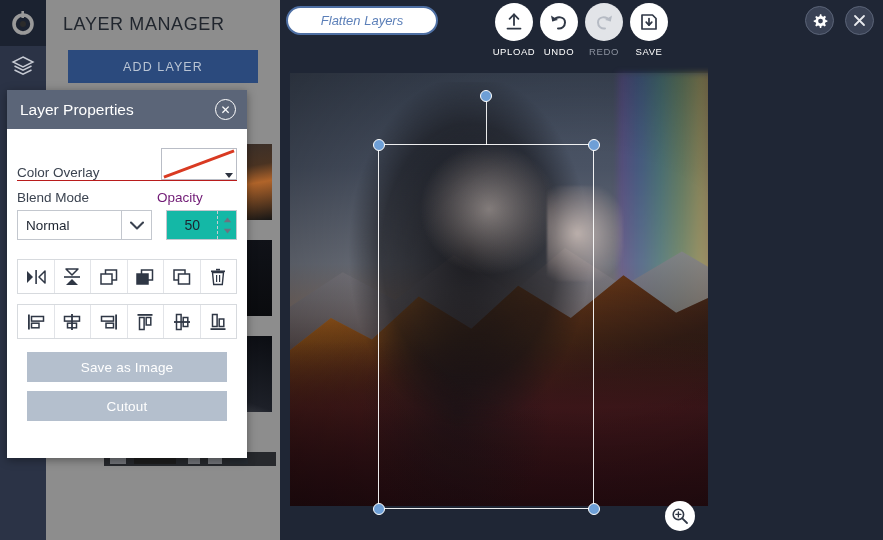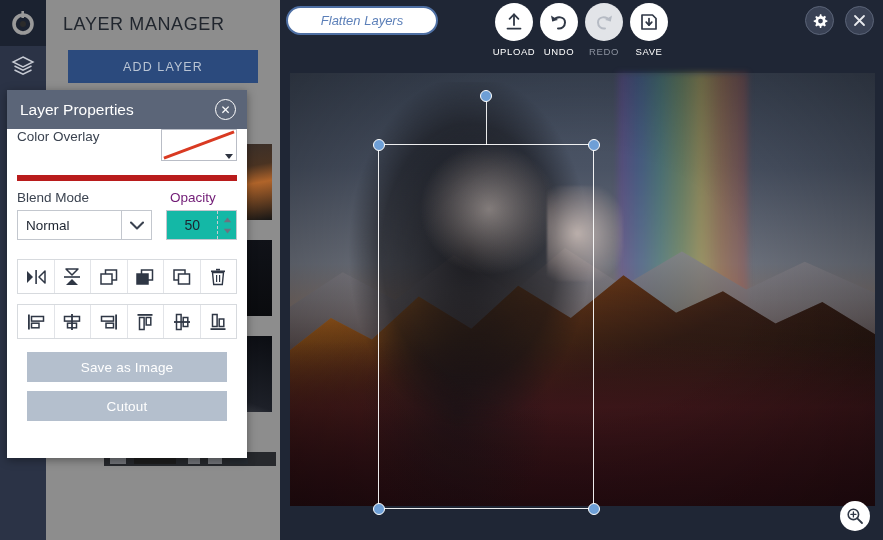--- a/index.html
+++ b/index.html
@@ -2,21 +2,21 @@
 <html><head>
 <meta charset="utf-8">
 <style>
   * { box-sizing: border-box; margin: 0; padding: 0; }
   html, body {
     width: 883px; height: 540px;
     overflow: hidden;
     font-family: "Liberation Sans", sans-serif;
     background: #1f2635;
   }
-  #app { position: relative; width: 883px; height: 540px; border-radius: 24px; }
+  #app { position: relative; width: 708px; height: 540px; border-radius: 24px; }
 
   
   #rail {
     position: absolute; left: 0; top: 0; width: 46px; height: 540px;
     background: #222938;
   }
   #rail .logo-cell {
     height: 46px; width: 46px;
     background: #1b2230;
     display: flex; align-items: center; justify-content: center;
@@ -73,38 +73,38 @@
   #lp-header .lp-h-title { font-size: 15.5px; font-weight: 400; }
   #lp-close {
     width: 21px; height: 21px; border-radius: 50%;
     border: 1.6px solid #fff; color: #fff;
     display: flex; align-items: center; justify-content: center;
     font-size: 12px; cursor: pointer; line-height: 1;
   }
   .lp-body { padding: 0 10px; }
 
   .row-overlay {
-    display: flex; align-items: flex-start; justify-content: space-between;
-    height: 52px; border-bottom: 6px solid #b91c1c;
+    display: flex; align-items: flex-end; justify-content: space-between;
+    height: 52px; border-bottom: 1px solid #b91c1c;
   }
   .row-overlay .lbl { font-size: 13.5px; color: #3b4350; }
   #color-swatch {
     width: 76px; height: 32px; background: #fff;
     border: 1px solid #b9bdc6; position: relative; cursor: pointer;
   }
   #color-swatch .slash {
     position: absolute; left: 0; top: 0; width: 100%; height: 100%;
   }
   #color-swatch .caret {
     position: absolute; right: 3px; bottom: 1px;
     width: 0; height: 0; border-left: 4px solid transparent;
     border-right: 4px solid transparent; border-top: 5px solid #2d3340;
   }
 
-  .row-labels { display: flex; padding-top: 9px; gap: 13px; }
+  .row-labels { display: flex; padding-top: 9px; }
   .row-labels .l1 { width: 140px; font-size: 13.5px; color: #3b4350; }
   .row-labels .l2 { font-size: 13.5px; color: #701a75; }
   .row-controls { display: flex; align-items: flex-end; padding: 5px 0 11px; }
 
   #blend-select-wrap {
     width: 138px; height: 30px; display: flex;
     border: 1px solid #c3c7ce; background: #fff; cursor: pointer;
   }
   #blend-value {
     flex: 1; display: flex; align-items: center; padding-left: 8px;

